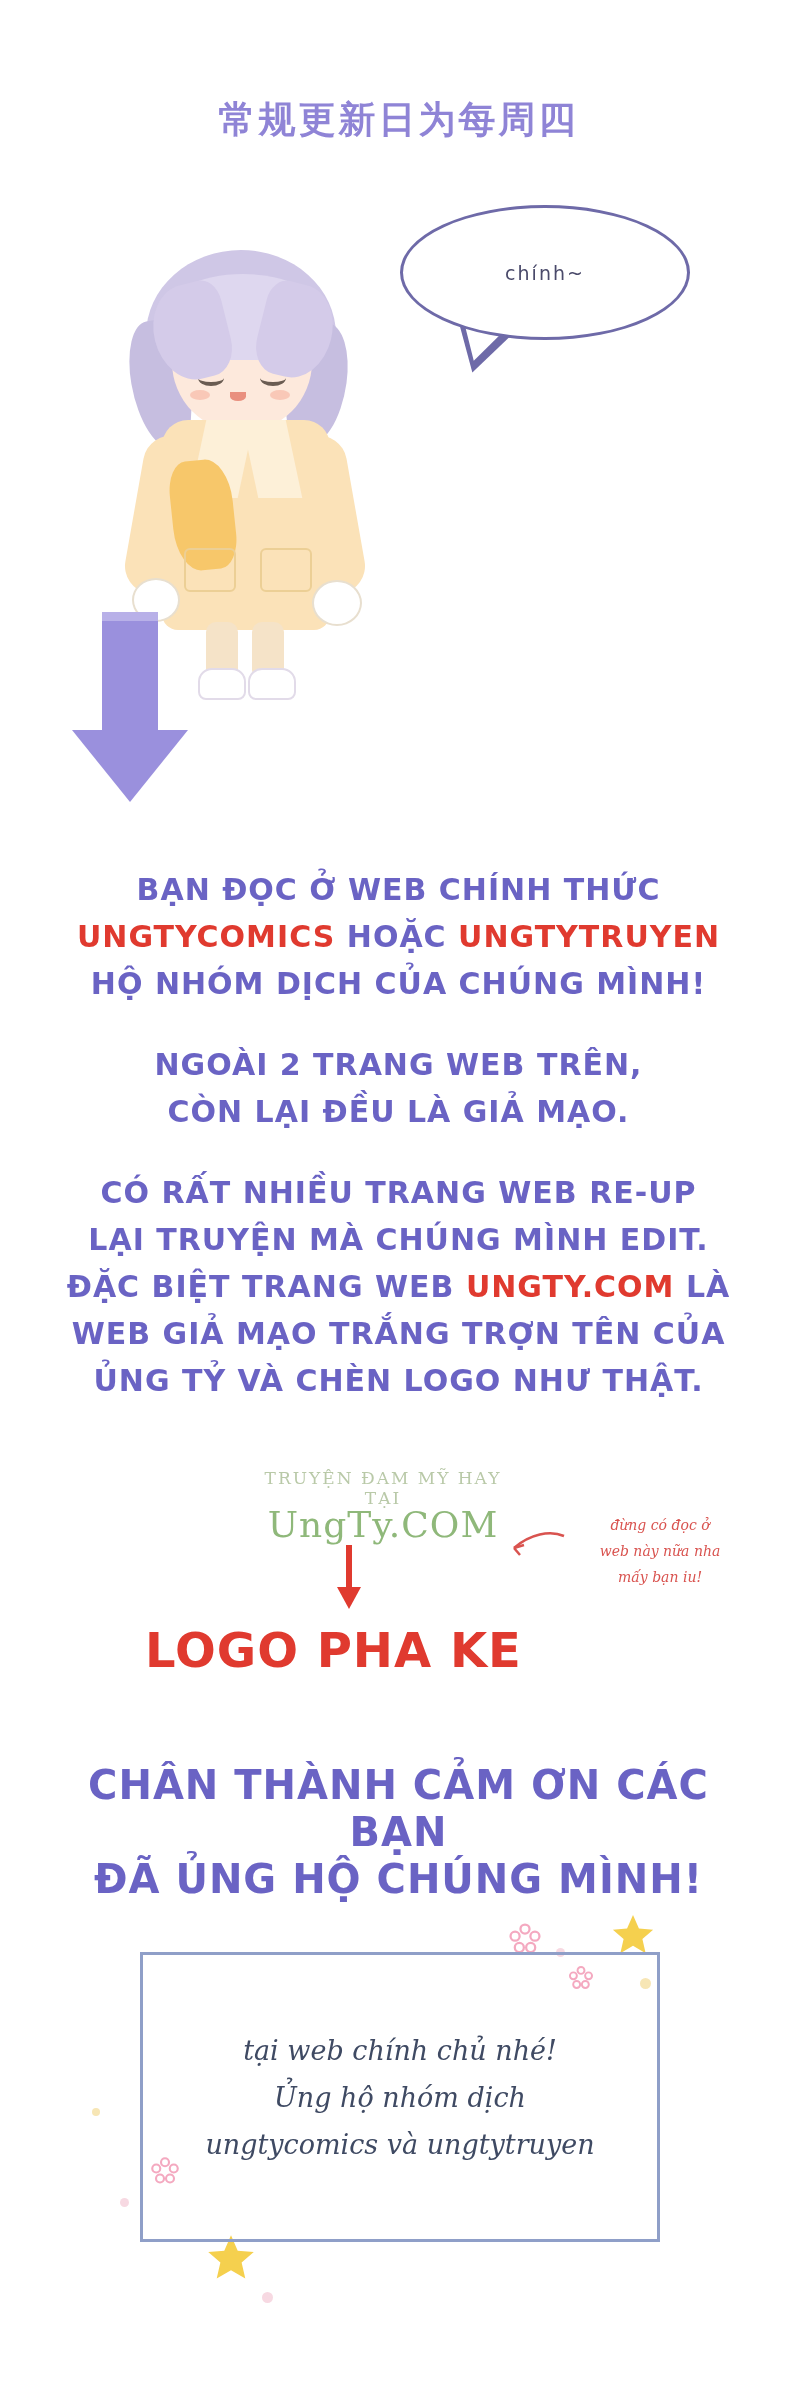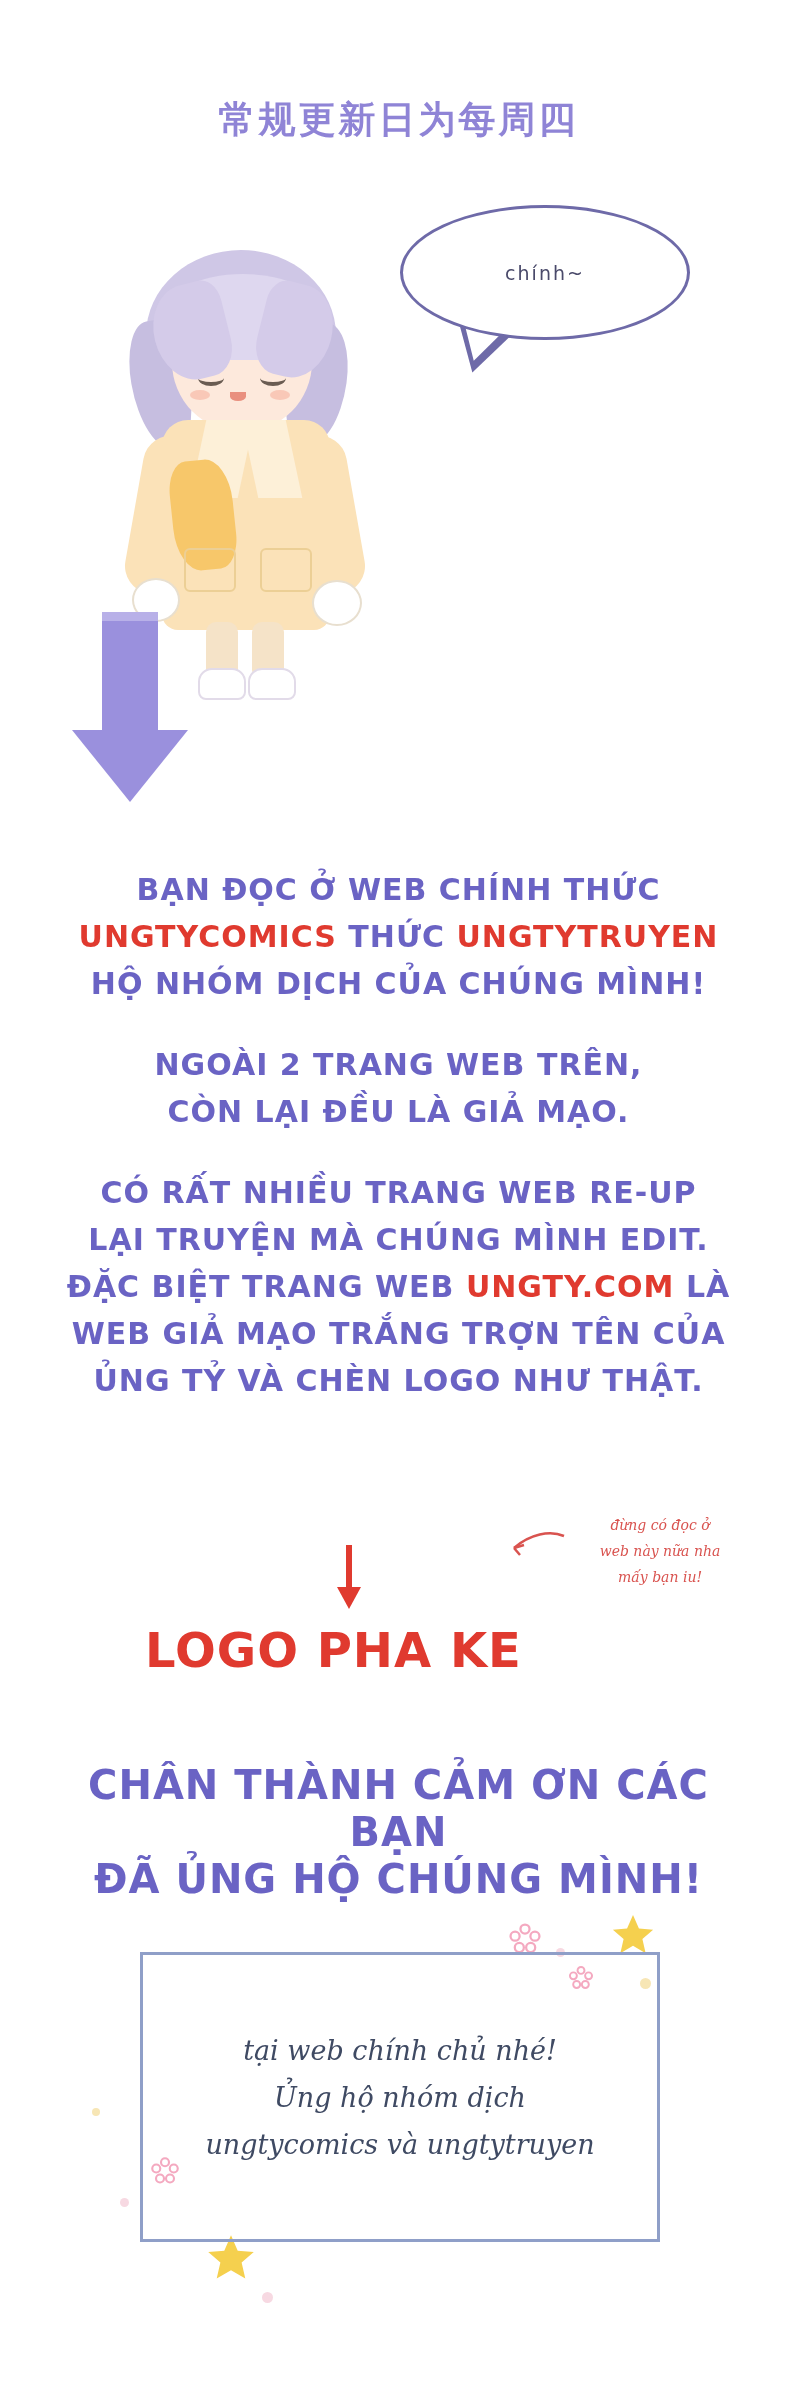--- a/index.html
+++ b/index.html
@@ -493,36 +493,40 @@
 
   <div class="big-arrow">
     <div class="stem"></div>
     <div class="stem-top"></div>
     <div class="head"></div>
   </div>
 
   <div class="maintext" id="maintext">
       <div class="para">
         <div><span>BẠN ĐỌC Ở WEB CHÍNH THỨC</span></div>
-        <div><span class="red">UNGTYCOMICS</span><span> THỨC </span><span class="red">UNGTYTRUYEN</span></div>
+        <div><span class="red">UNGTYCOMICS</span><span> HOẶC </span><span class="red">UNGTYTRUYEN</span></div>
         <div><span>HỘ NHÓM DỊCH CỦA CHÚNG MÌNH!</span></div>
       </div>
       <div class="para">
         <div><span>NGOÀI 2 TRANG WEB TRÊN,</span></div>
         <div><span>CÒN LẠI ĐỀU LÀ GIẢ MẠO.</span></div>
       </div>
       <div class="para">
         <div><span>CÓ RẤT NHIỀU TRANG WEB RE-UP</span></div>
         <div><span>LẠI TRUYỆN MÀ CHÚNG MÌNH EDIT.</span></div>
         <div><span>ĐẶC BIỆT TRANG WEB </span><span class="red">UNGTY.COM</span><span> LÀ</span></div>
         <div><span>WEB GIẢ MẠO TRẮNG TRỢN TÊN CỦA</span></div>
         <div><span>ỦNG TỶ VÀ CHÈN LOGO NHƯ THẬT.</span></div>
       </div>
     </div>
 
+  <div class="fakelogo">
+    <div class="small">TRUYỆN ĐAM MỸ HAY TẠI</div>
+    <div class="big">UngTy.COM</div>
+  </div>
 
   <div class="note-arrow">
     <svg width="56" height="30" viewBox="0 0 56 30">
       <path d="M54 8 C40 2, 20 6, 4 20" stroke="#d9534f" stroke-width="2.5" fill="none"></path>
       <path d="M4 20 L14 17 M4 20 L10 27" stroke="#d9534f" stroke-width="2.5" fill="none"></path>
     </svg>
   </div>
 
   <div class="note" id="note">
       <div>đừng có đọc ở</div>

